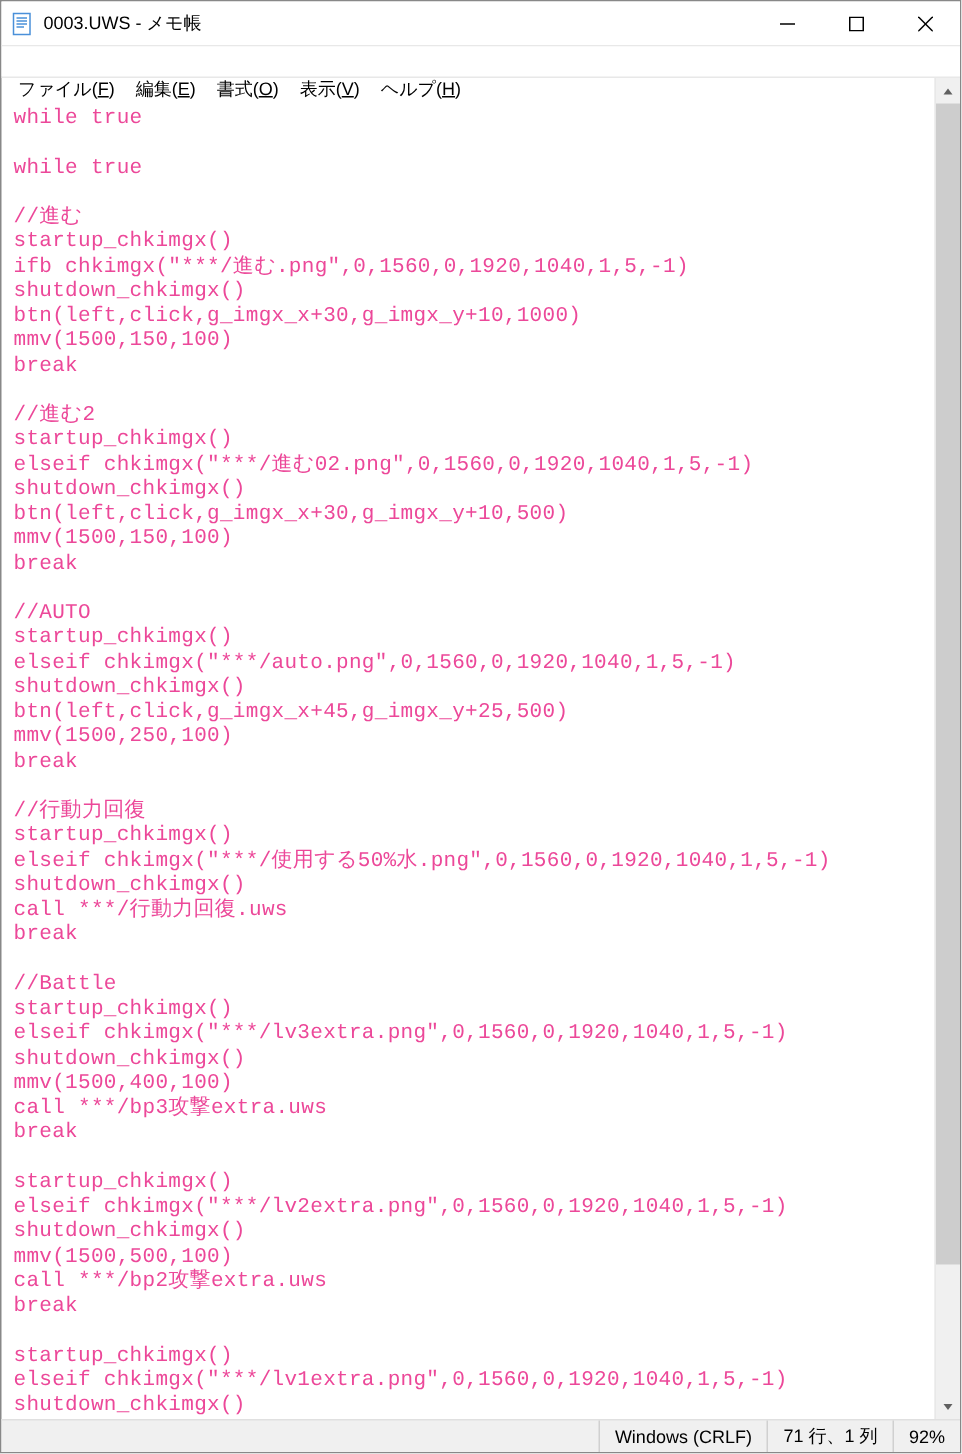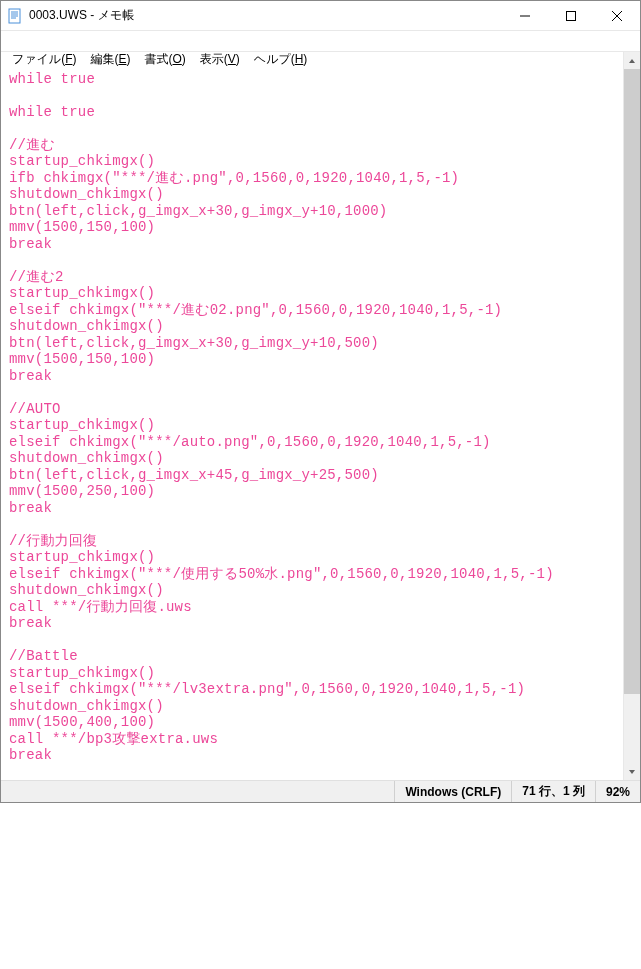--- a/index.html
+++ b/index.html
@@ -1,32 +1,32 @@
 <!DOCTYPE html>
 <html><head>
 <meta charset="utf-8">
 <style>
 * { margin:0; padding:0; box-sizing:border-box; }
 body { font-family:"Yu Gothic UI","Meiryo",sans-serif; font-size:12px; background:#fff; overflow:hidden; }
-.window { width:641px; height:803px; border:1px solid #888; background:#fff; display:flex; flex-direction:column; }
+.window { width:641px; height:969px; border:1px solid #888; background:#fff; display:flex; flex-direction:column; }
 .titlebar { height:30px; display:flex; align-items:center; background:#fff; border-bottom:1px solid #e8e8e8; }
 .titlebar-icon { width:16px; height:16px; margin:0 6px; display:flex; align-items:center; justify-content:center; }
 .title-text { flex:1; font-size:12px; color:#000; }
 .win-controls { display:flex; height:30px; }
 .win-btn { width:46px; height:30px; display:flex; align-items:center; justify-content:center; color:#000; }
 .menubar { height:20px; display:flex; align-items:center; padding:0 4px; background:#fff; }
 .menu-item { padding:1px 7px; font-size:12px; cursor:default;margin-top:36px; }
 .menu-item .ul { text-decoration:underline; }
 .content-wrap { flex:1; display:flex; overflow:hidden; border-top:1px solid #e8e8e8; }
 .editor { flex:1; padding:2px 8px; font-family:"MS Gothic","Courier New",monospace; font-size:14px; line-height:16.5px; white-space:pre; overflow:hidden; color:#ec4899; letter-spacing:0.2px; }
 .scrollbar { width:17px; background:#f0f0f0; display:flex; flex-direction:column; border-left:1px solid #e8e8e8; }
 .sb-btn { height:17px; display:flex; align-items:center; justify-content:center; background:#f0f0f0; }
 .sb-track { flex:1; background:#f0f0f0; position:relative; }
 .sb-thumb { position:absolute; left:0; right:0; top:0; height:90%; background:#cdcdcd; }
-.statusbar { height:22px; border-top:1px solid #e0e0e0; display:flex; align-items:flex-end; font-size:12px; background:#f0f0f0;font-weight:bold; }
+.statusbar { height:22px; border-top:1px solid #e0e0e0; display:flex; align-items:flex-end; font-size:12px; background:#f0f0f0; }
 .status-cell { padding:0 10px; border-left:1px solid #d0d0d0; height:100%; display:flex; align-items:center; }
 .status-spacer { flex:1; }
 </style>
 </head>
 <body>
 
 <div class="window">
 
   <div class="titlebar">
     <div class="titlebar-icon">

